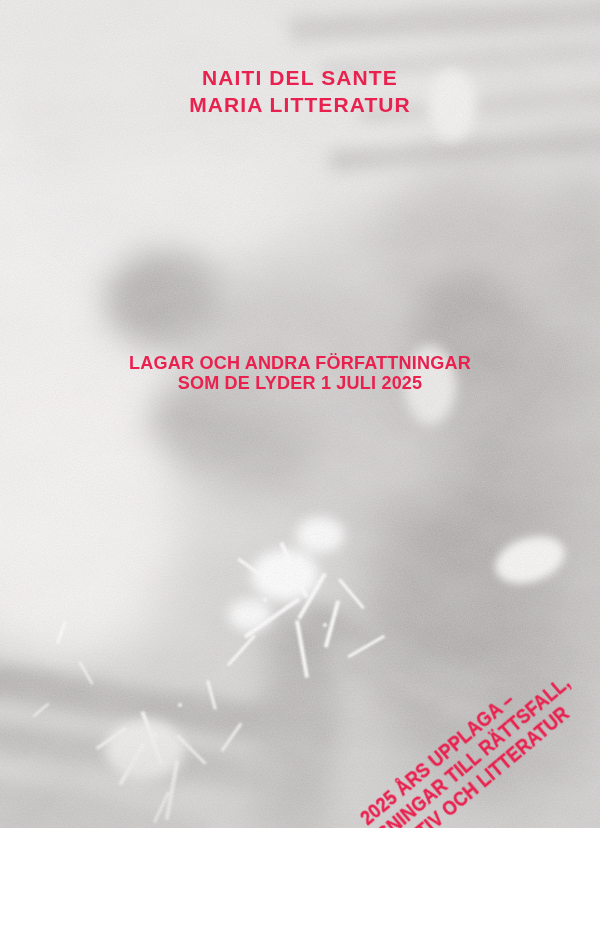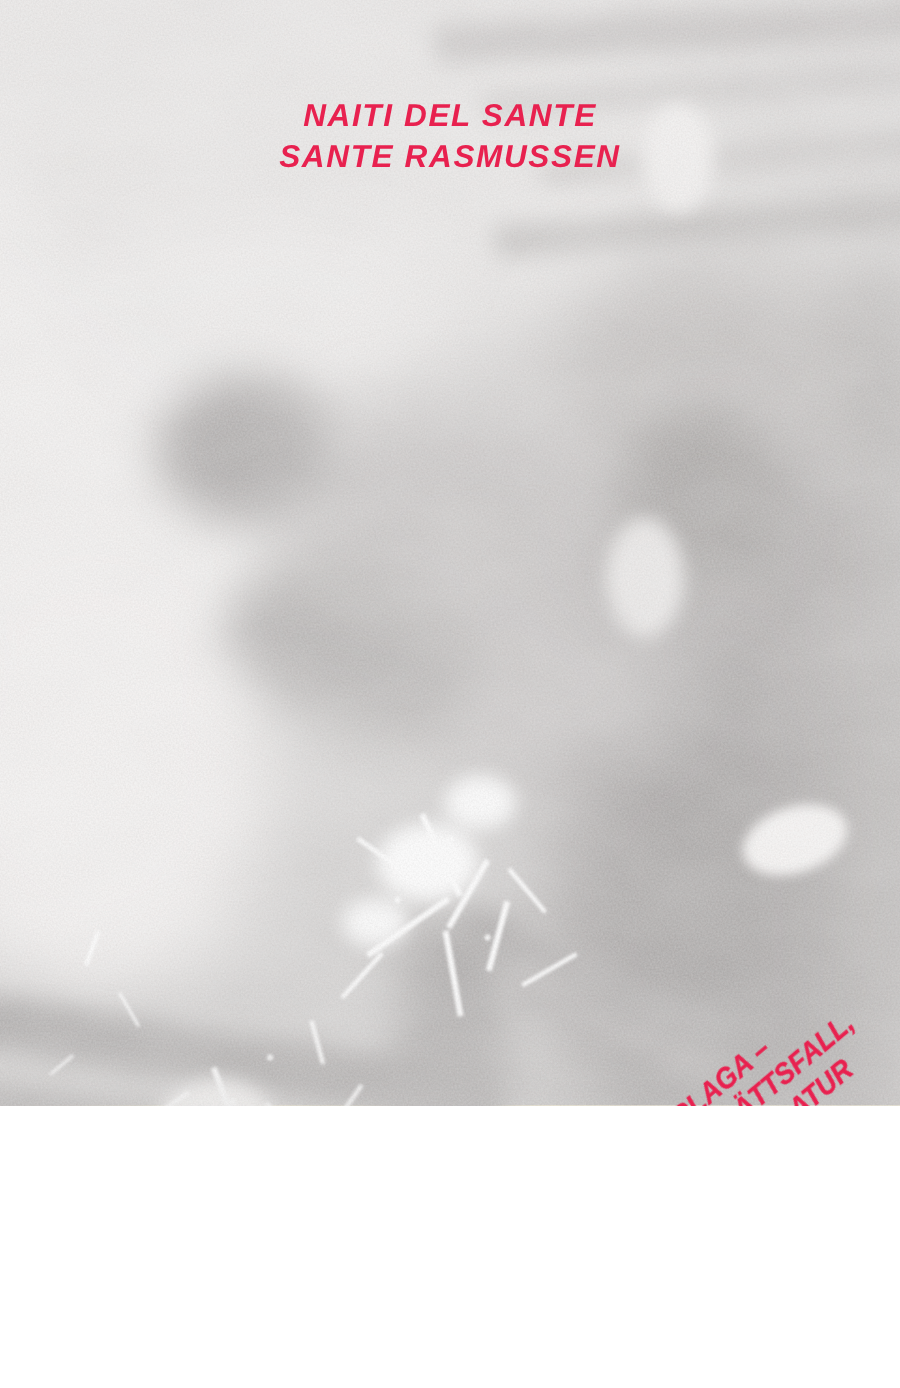--- a/index.html
+++ b/index.html
@@ -1,25 +1,24 @@
 <!DOCTYPE html>
 <html style="--accent: #E8214F;"><head>
 <meta charset="utf-8">
 <style>
   :root { --accent: #E8214F; }
   * { box-sizing: border-box; }
   html, body { margin: 0; padding: 0; background: #ffffff; }
   .cover {
     position: relative;
     width: 600px;
-    height: 737px;
+    height: 828px;
     overflow: hidden;
     font-family: "Liberation Sans", sans-serif;
     background: #fde047;
-    font-style: italic;
   }
   .photo {
     position: absolute;
     inset: 0;
     width: 600px;
     height: 925px;
     display: block;
   }
   .txt { color: var(--accent); font-weight: bold; }
   .authors {
@@ -196,24 +195,28 @@
 
     <rect x="0" y="650" width="600" height="275" fill="url(#gBottom)"></rect>
 
     <rect width="600" height="925" filter="url(#fGrainDark)" opacity="0.4"></rect>
     <rect width="600" height="925" filter="url(#fGrainLight)" opacity="0.5" style="mix-blend-mode:screen"></rect>
     <rect width="600" height="925" filter="url(#fBlotch)" opacity="0.3" style="mix-blend-mode:screen"></rect>
   </svg>
 
   <div class="authors txt">
     <div class="line">NAITI DEL SANTE</div>
-    <div class="line">SANTE RASMUSSEN</div>
+    <div class="line">MARIA LITTERATUR</div>
   </div>
 
 
+  <div class="subtitle txt">
+    <div class="line">LAGAR OCH ANDRA FÖRFATTNINGAR</div>
+    <div class="line">SOM DE LYDER 1 JULI 2025</div>
+  </div>
 
   <div class="edition txt">
     <div class="line">2025 ÅRS UPPLAGA –</div>
     <div class="line">HÄNVISNINGAR TILL RÄTTSFALL,</div>
     <div class="line">LAGMOTIV OCH LITTERATUR</div>
   </div>
 
 </div>
 
 </body></html>

